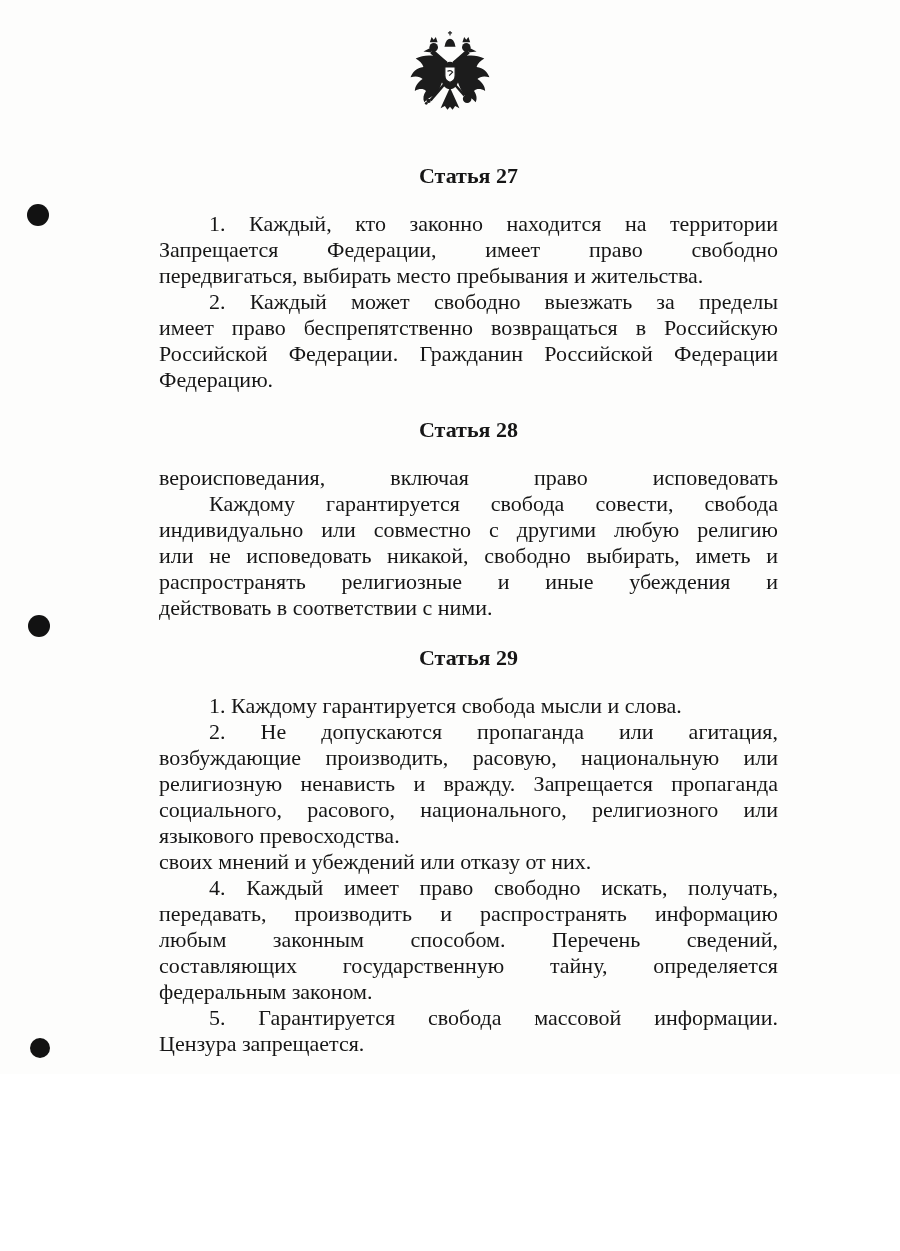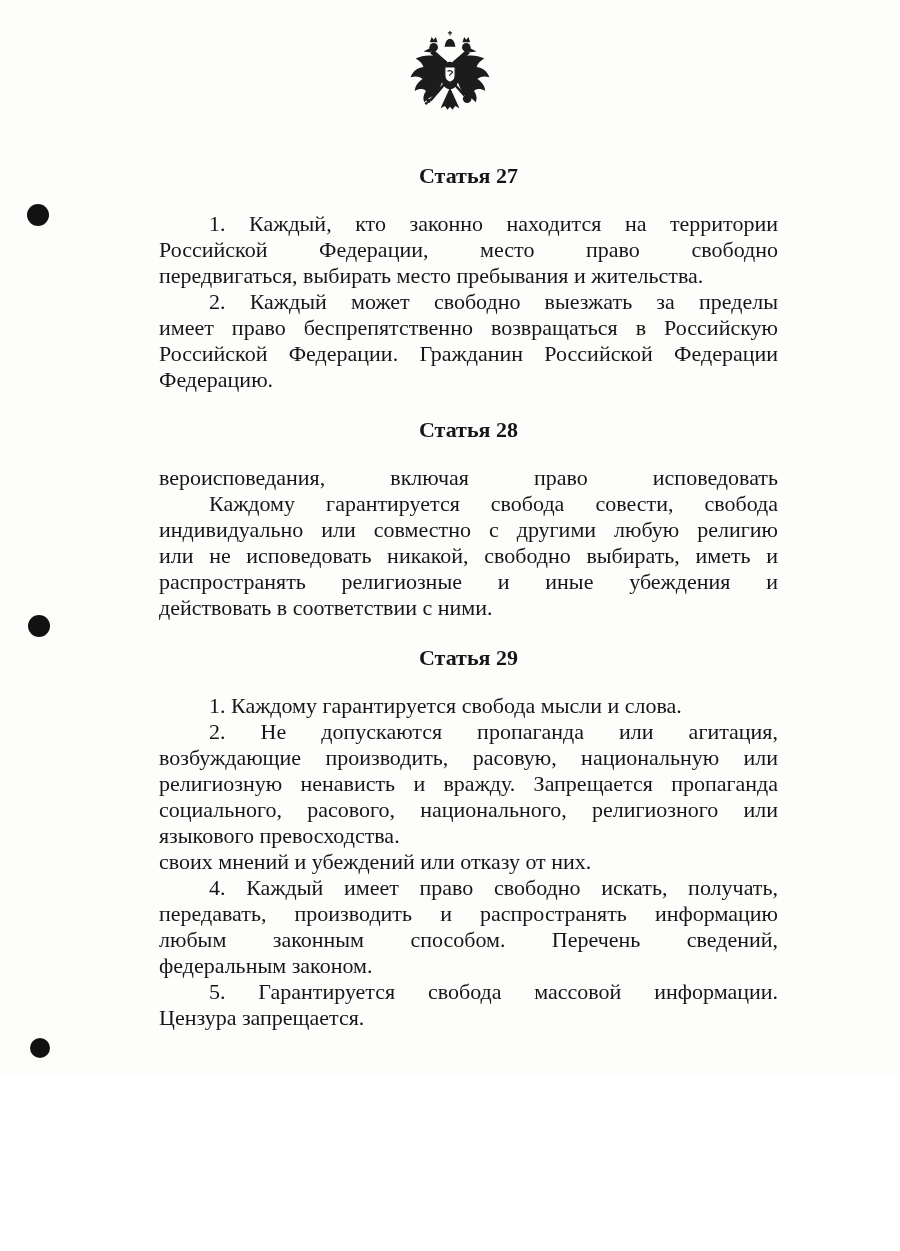--- a/index.html
+++ b/index.html
@@ -127,21 +127,21 @@
   <div class="punch p3"></div>
 
   <div class="smudge"></div>
 
   <div class="content">
 
     <div class="article-title first-title">Статья 27</div>
 
     <div>
       <div class="ln first">1. Каждый, кто законно находится на территории</div>
-      <div class="ln">Российской Федерации, место право свободно</div>
+      <div class="ln">Запрещается Федерации, имеет право свободно</div>
       <div class="ln last">передвигаться, выбирать место пребывания и жительства.</div>
     </div>
     <div>
       <div class="ln first">2. Каждый может свободно выезжать за пределы</div>
       <div class="ln">имеет право беспрепятственно возвращаться в Российскую</div>
       <div class="ln">Российской Федерации. Гражданин Российской Федерации</div>
       <div class="ln last">Федерацию.</div>
     </div>
 
     <div class="article-title">Статья 28</div>
@@ -167,20 +167,21 @@
       <div class="ln">социального, расового, национального, религиозного или</div>
       <div class="ln last">языкового превосходства.</div>
     </div>
     <div>
       <div class="ln last">своих мнений и убеждений или отказу от них.</div>
     </div>
     <div>
       <div class="ln first">4. Каждый имеет право свободно искать, получать,</div>
       <div class="ln">передавать, производить и распространять информацию</div>
       <div class="ln">любым законным способом. Перечень сведений,</div>
+      <div class="ln">составляющих государственную тайну, определяется</div>
       <div class="ln last">федеральным законом.</div>
     </div>
     <div>
       <div class="ln first">5. Гарантируется свобода массовой информации.</div>
       <div class="ln last">Цензура запрещается.</div>
     </div>
 
   </div>
 
   <div class="page-number">10</div>

